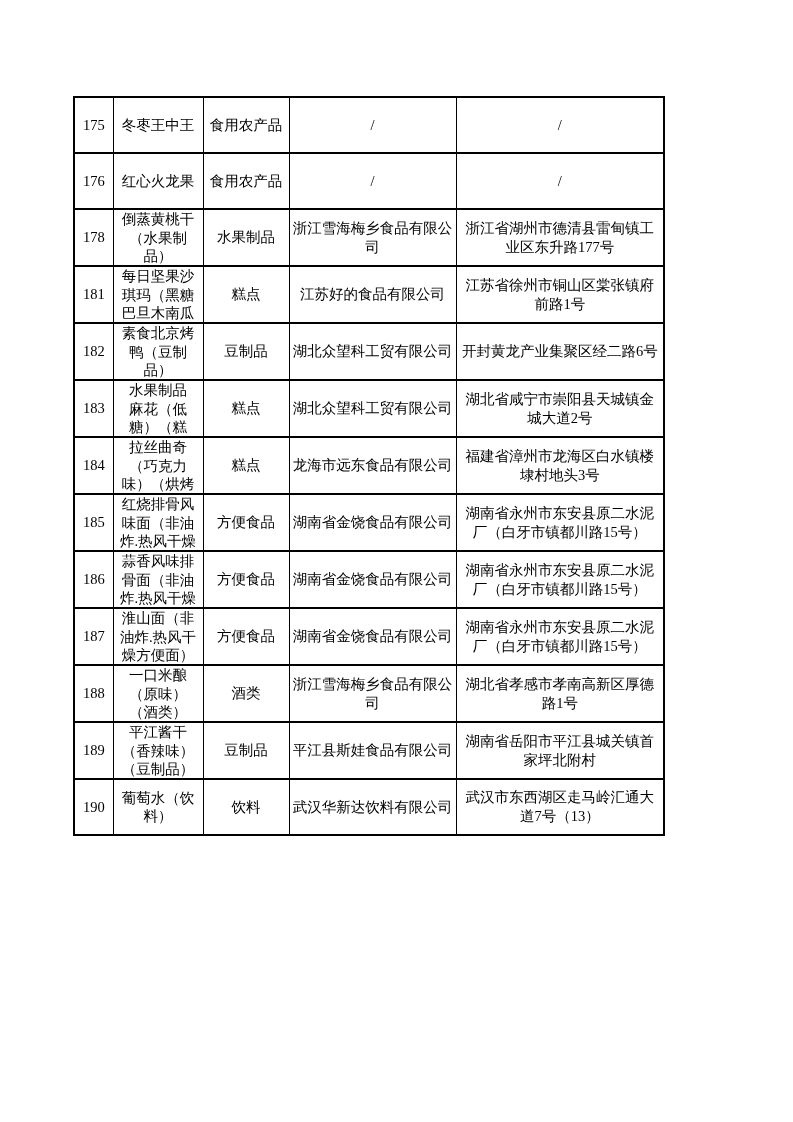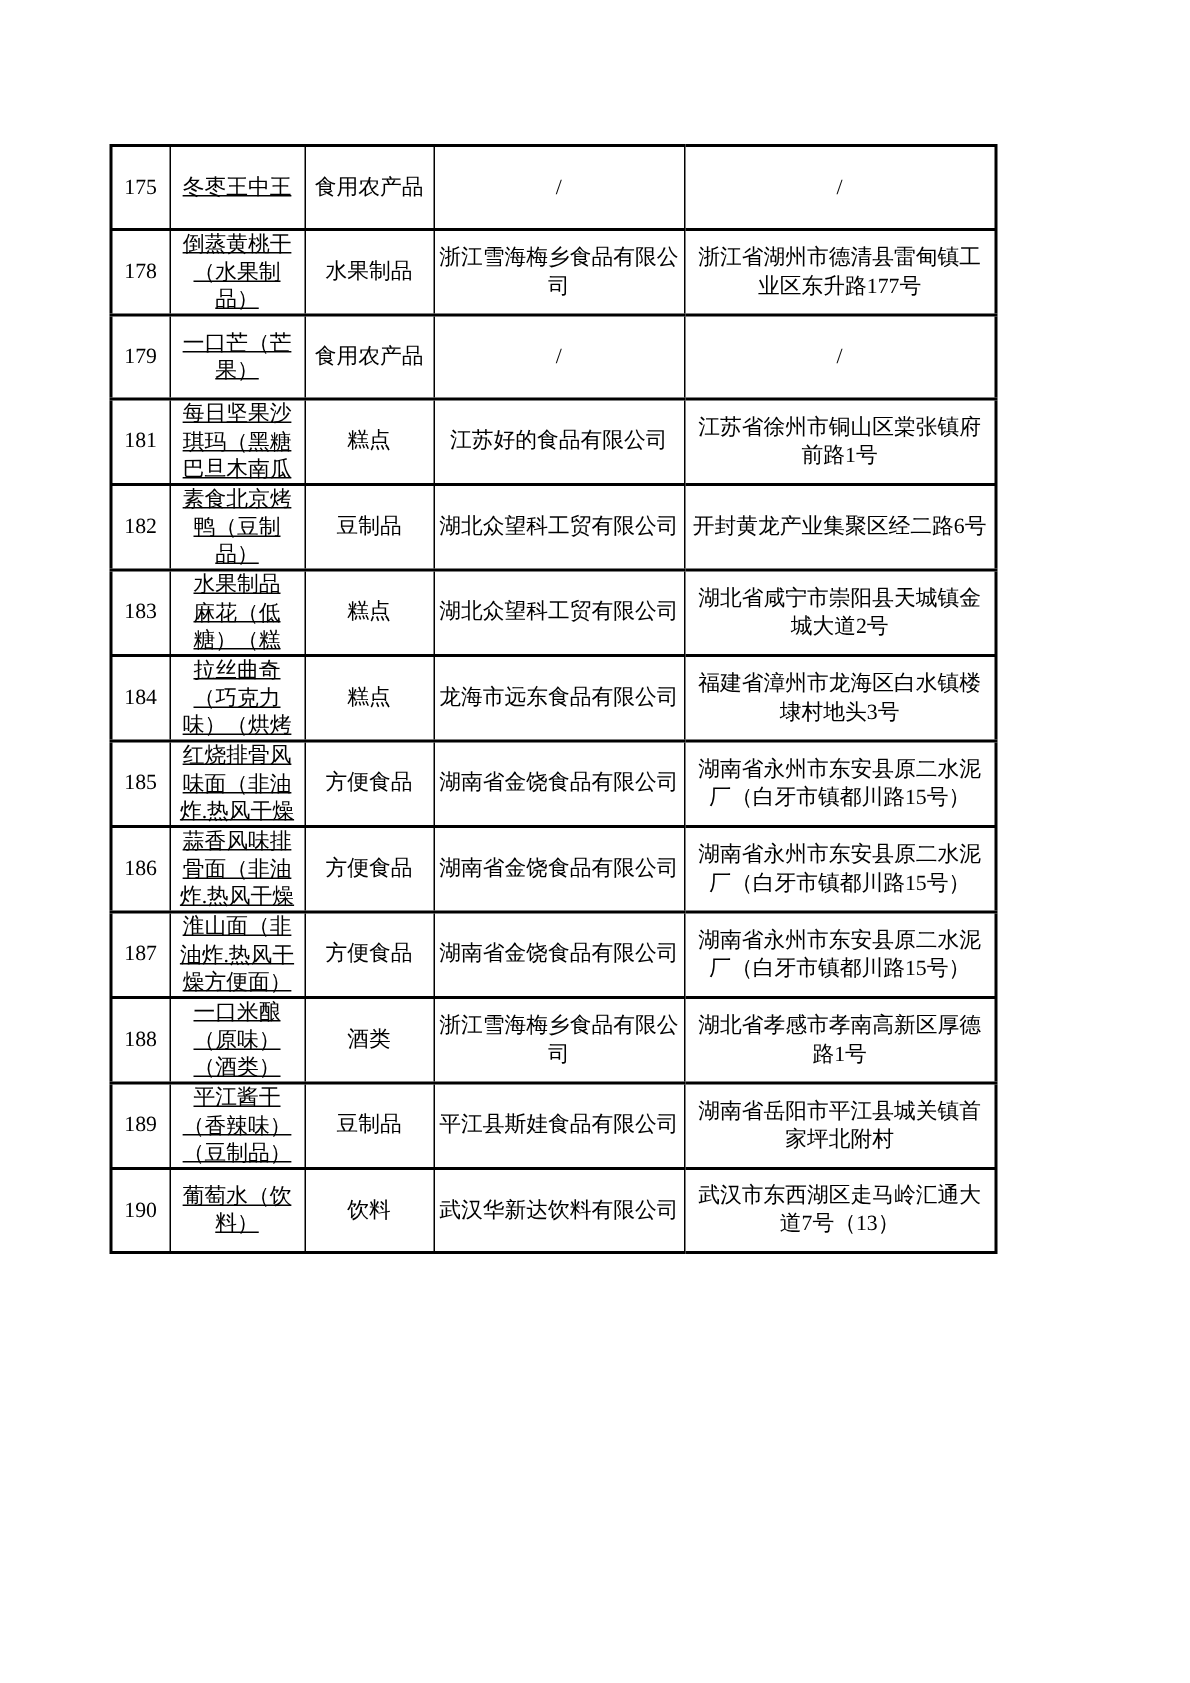--- a/index.html
+++ b/index.html
@@ -48,21 +48,20 @@
   .cell {
     margin: 0 auto;
   }
   td.c-num .cell { padding: 0 2px; }
   td.c-name .cell {
     white-space: pre-line;
     line-height: 18.5px;
     max-height: 55px;
     overflow: hidden;
     padding: 0 3px;
-    text-decoration: underline;
   }
   td.c-cat .cell  { padding: 0 3px; }
   td.c-co .cell   { padding: 0 3px; line-height: 19px; }
   td.c-addr .cell { padding: 0 2px; line-height: 19px; }
 </style>
 </head>
 <body>
 
 <div class="table-wrap">
   <table class="product-table">
@@ -85,20 +84,37 @@
       <div class="cell">食用农产品</div>
     </td>
     <td class="c-co">
       <div class="cell">/</div>
     </td>
     <td class="c-addr">
       <div class="cell">/</div>
     </td>
   </tr>
 
+  <tr>
+    <td class="c-num">
+      <div class="cell">176</div>
+    </td>
+    <td class="c-name">
+      <div class="cell">红心火龙果</div>
+    </td>
+    <td class="c-cat">
+      <div class="cell">食用农产品</div>
+    </td>
+    <td class="c-co">
+      <div class="cell">/</div>
+    </td>
+    <td class="c-addr">
+      <div class="cell">/</div>
+    </td>
+  </tr>
 
 
   <tr>
     <td class="c-num">
       <div class="cell">178</div>
     </td>
     <td class="c-name">
       <div class="cell">倒蒸黄桃干
 （水果制
 品）</div>
@@ -107,38 +123,20 @@
       <div class="cell">水果制品</div>
     </td>
     <td class="c-co">
       <div class="cell">浙江雪海梅乡食品有限公司</div>
     </td>
     <td class="c-addr">
       <div class="cell">浙江省湖州市德清县雷甸镇工业区东升路177号</div>
     </td>
   </tr>
 
-  <tr>
-    <td class="c-num">
-      <div class="cell">179</div>
-    </td>
-    <td class="c-name">
-      <div class="cell">一口芒（芒
-果）</div>
-    </td>
-    <td class="c-cat">
-      <div class="cell">食用农产品</div>
-    </td>
-    <td class="c-co">
-      <div class="cell">/</div>
-    </td>
-    <td class="c-addr">
-      <div class="cell">/</div>
-    </td>
-  </tr>
 
 
   <tr>
     <td class="c-num">
       <div class="cell">181</div>
     </td>
     <td class="c-name">
       <div class="cell">每日坚果沙
 琪玛（黑糖
 巴旦木南瓜</div>

